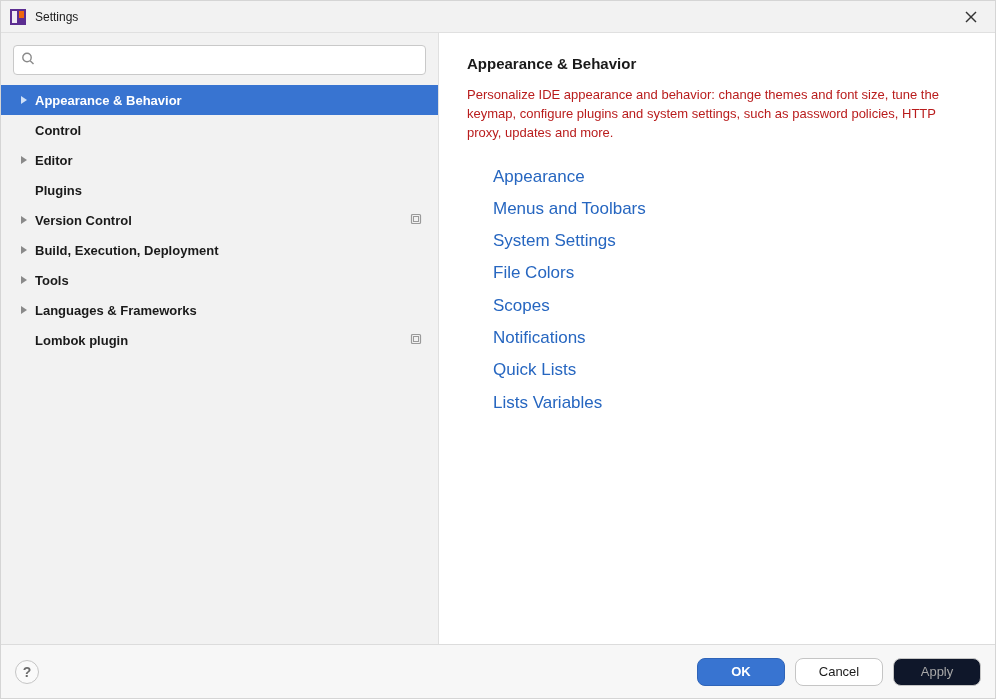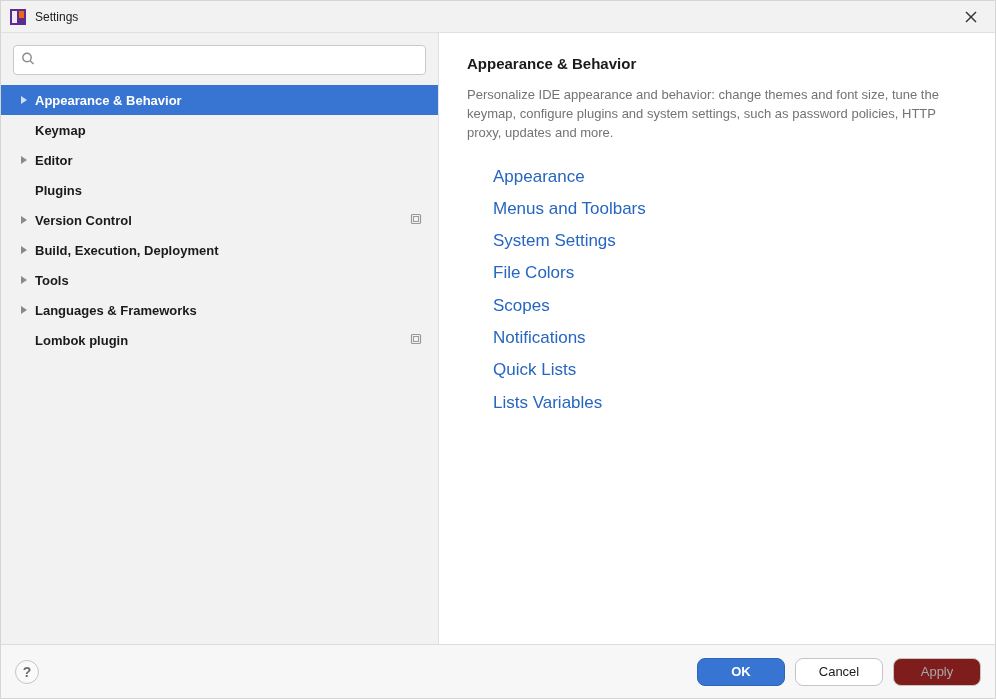--- a/index.html
+++ b/index.html
@@ -137,21 +137,21 @@
       overflow: auto;
     }
     .main-title {
       font-size: 15px;
       font-weight: 700;
       margin-bottom: 14px;
     }
     .main-desc {
       font-size: 13px;
       line-height: 1.45;
-      color: #737373;
+      color: #b91c1c;
       margin-bottom: 18px;
       max-width: 520px;
     }
     .link-list {
       padding-left: 26px;
     }
     .link-item {
       display: block;
       color: #2666c0;
       font-size: 17px;
@@ -201,21 +201,21 @@
       color: #1a1a1a;
     }
     .btn.primary {
       background: #3874d1;
       border-color: #2f64b8;
       color: #ffffff;
       font-weight: 600;
     }
     .btn.disabled {
       color: #a8a8a8;
-      background: #7f1d1d;
+      background: #0f172a;
       cursor: default;
     }
   </style>
 </head>
 <body>
 
 <div class="titlebar">
   <span class="app-icon">
     <svg width="16" height="16" viewBox="0 0 16 16">
       <rect x="0" y="0" width="16" height="16" fill="#5c2d91"></rect>
@@ -255,21 +255,21 @@
             </svg>
         </span>
         <span class="label">Appearance &amp; Behavior</span>
       </div>
       <div class="tree-item">
         <span class="arrow hidden">
           <svg width="8" height="10" viewBox="0 0 8 10">
               <polygon points="1,1 7,5 1,9" fill="currentColor"></polygon>
             </svg>
         </span>
-        <span class="label">Keymap</span>
+        <span class="label">Control</span>
       </div>
       <div class="tree-item">
         <span class="arrow">
           <svg width="8" height="10" viewBox="0 0 8 10">
               <polygon points="1,1 7,5 1,9" fill="currentColor"></polygon>
             </svg>
         </span>
         <span class="label">Editor</span>
       </div>
       <div class="tree-item">

